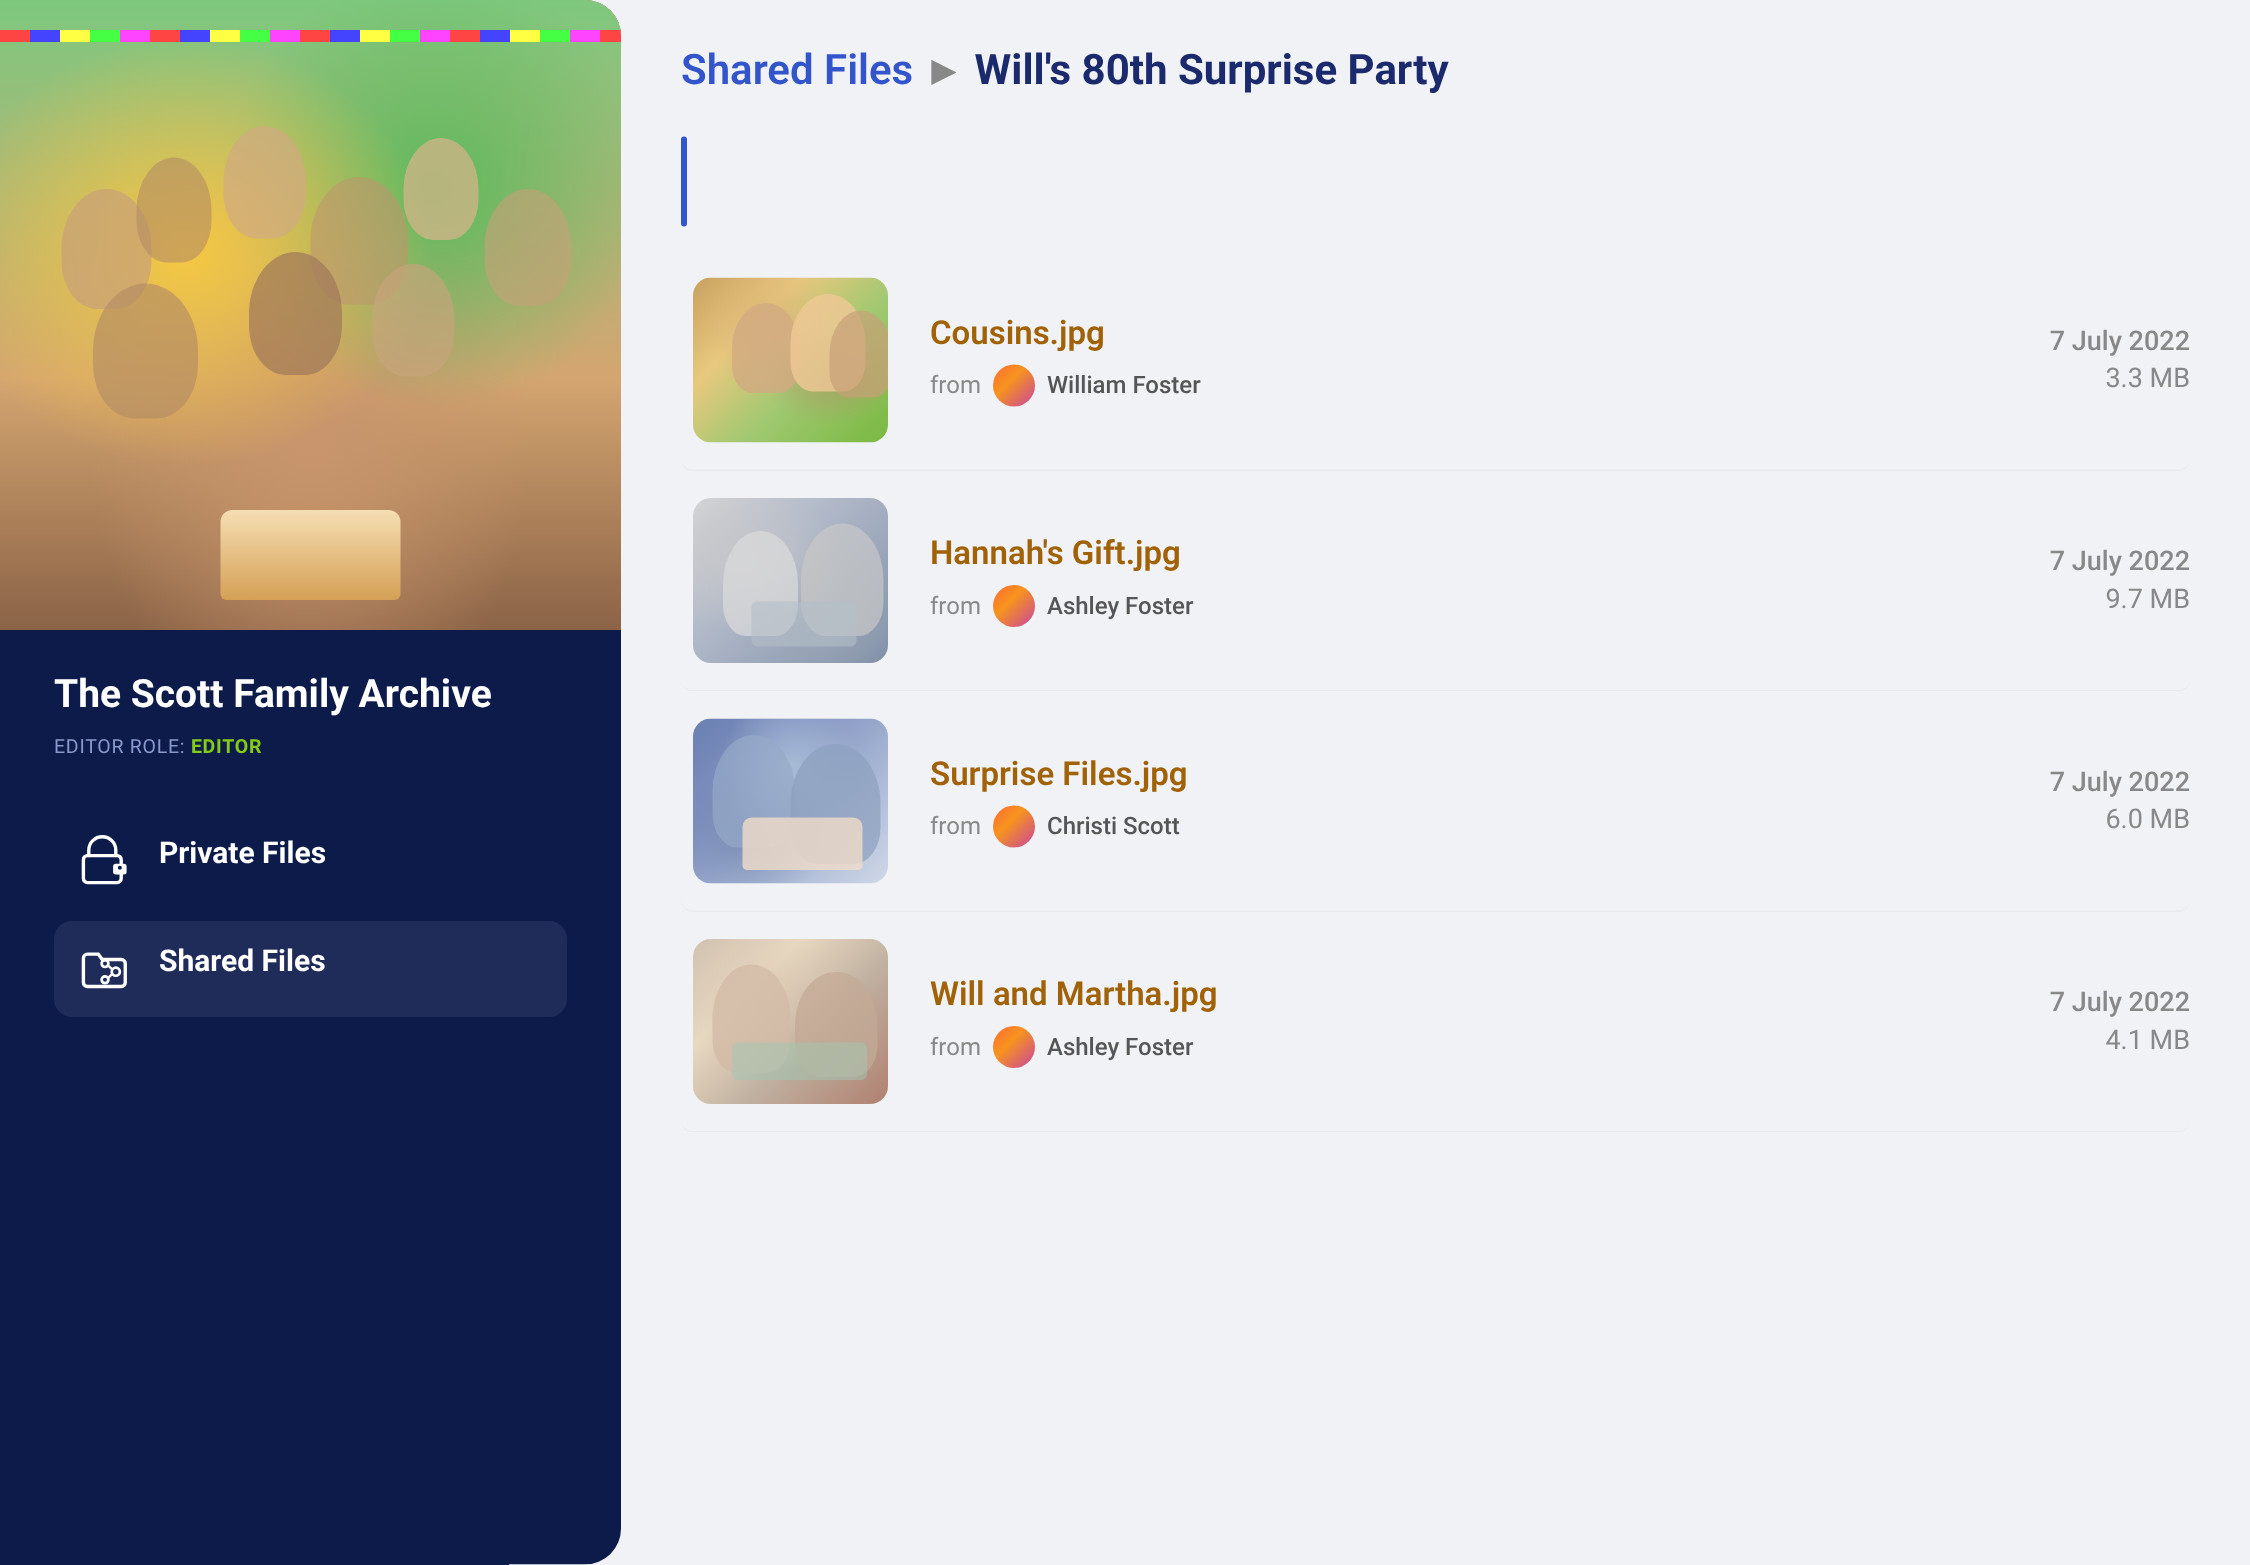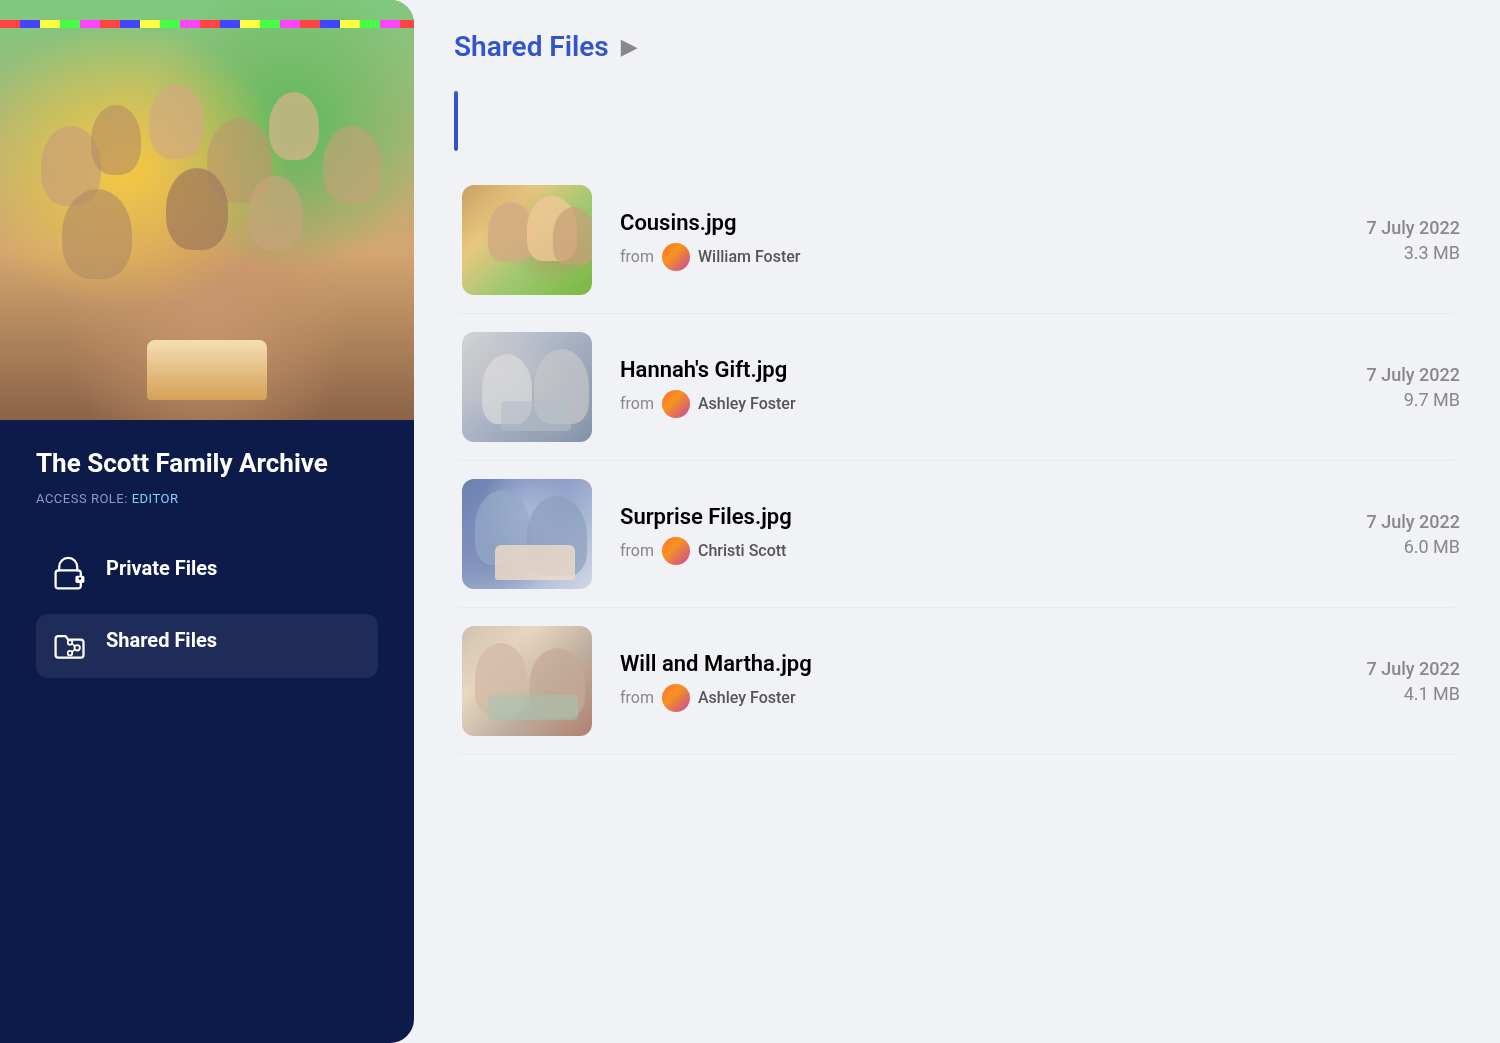--- a/index.html
+++ b/index.html
@@ -81,22 +81,22 @@
       margin-bottom: 12px;
     }
     .access-role {
       color: #8899cc;
       font-size: 13px;
       font-weight: 400;
       letter-spacing: 0.5px;
       margin-bottom: 36px;
     }
     .access-role strong {
-      color: #7dd3fc;
-      font-weight: 400;
+      color: #84cc16;
+      font-weight: 700;
     }
 
     .nav-items {
       display: flex;
       flex-direction: column;
       gap: 8px;
     }
     .nav-item {
       display: flex;
       align-items: flex-start;
@@ -252,21 +252,21 @@
         radial-gradient(ellipse at 40% 40%, rgba(220,200,180,0.8) 0%, transparent 50%),
         radial-gradient(ellipse at 65% 60%, rgba(180,160,140,0.6) 0%, transparent 40%);
     }
 
     .file-info {
       flex: 1;
     }
     .file-name {
       font-size: 22px;
       font-weight: 600;
-      color: #000000;
+      color: #a16207;
       margin-bottom: 8px;
     }
     .file-from {
       display: flex;
       align-items: center;
       gap: 8px;
       font-size: 16px;
       color: #888;
     }
     .avatar-icon {
@@ -312,21 +312,21 @@
     <div class="person" style="width:58px;height:78px;left:78%;top:30%;background:rgba(200,160,120,0.6);border-radius:50% 50% 40% 40%;"></div>
     <div class="person" style="width:70px;height:90px;left:15%;top:45%;background:rgba(180,140,100,0.65);border-radius:50% 50% 40% 40%;"></div>
     <div class="person" style="width:62px;height:82px;left:40%;top:40%;background:rgba(160,120,90,0.7);border-radius:50% 50% 40% 40%;"></div>
     <div class="person" style="width:55px;height:75px;left:60%;top:42%;background:rgba(200,165,125,0.65);border-radius:50% 50% 40% 40%;"></div>
     <div class="cake-area"></div>
   </div>
 
   <div class="sidebar-info">
     <div class="archive-title">The Scott Family Archive</div>
     <div class="access-role">
-      <span>ACCESS ROLE:</span> <strong>EDITOR</strong>
+      <span>EDITOR ROLE:</span> <strong>EDITOR</strong>
     </div>
 
     <div class="nav-items">
 
       <div class="nav-item">
         <div class="nav-icon">
           <svg class="icon-svg" viewBox="0 0 40 40" fill="none" xmlns="http://www.w3.org/2000/svg">
             <rect x="4" y="16" width="28" height="20" rx="3" stroke="white" stroke-width="2.5" fill="none"></rect>
             <path d="M8 16V12a10 10 0 0120 0v4" stroke="white" stroke-width="2.5" fill="none" stroke-linecap="round"></path>
             <rect x="26" y="22" width="10" height="8" rx="2" fill="white"></rect>
@@ -352,20 +352,21 @@
 
     </div>
   </div>
 </div>
 
 <div class="main-content">
 
   <div class="breadcrumb">
     <span class="breadcrumb-item">Shared Files</span>
     <span class="breadcrumb-separator">▶</span>
+    <span class="breadcrumb-current">Will's 80th Surprise Party</span>
   </div>
 
   <div class="accent-line"></div>
 
   <div class="file-list">
 
     <div class="file-item">
       <div class="file-thumbnail">
         <div class="thumb-cousins">
 

